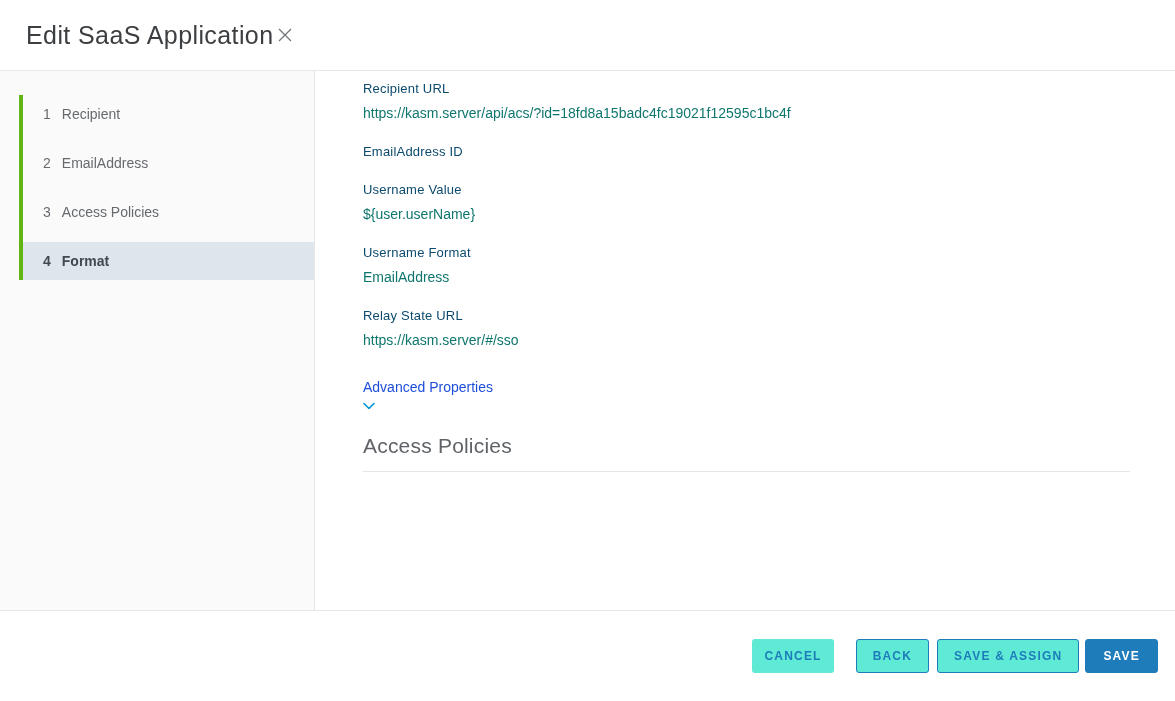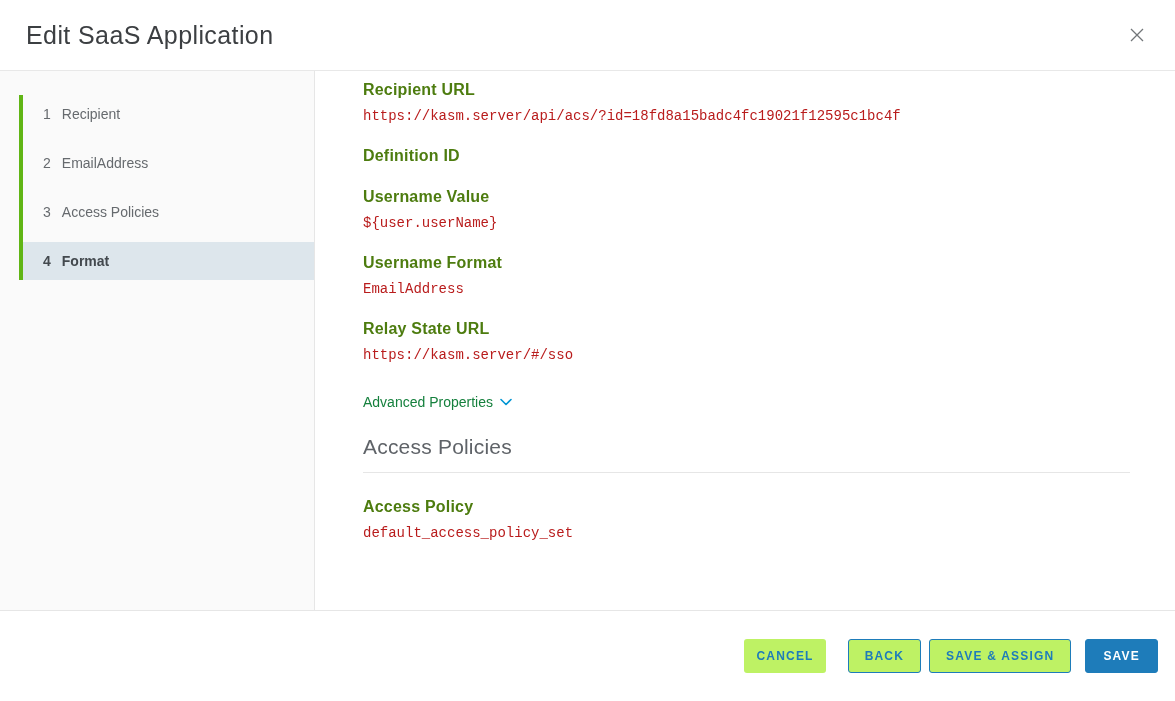--- a/index.html
+++ b/index.html
@@ -8,21 +8,21 @@
     font-family: "Liberation Sans", sans-serif;
     background: #ffffff;
     color: #454545;
     overflow: hidden;
   }
   .dialog { display: flex; flex-direction: column; width: 1175px; height: 701px; background: #fff; }
 
   
   .header {
     height: 71px; flex: 0 0 71px;
-    display: flex; align-items: center; justify-content: space-between;
+    display: flex; align-items: center; justify-content: flex-start;
     padding: 0 26px;
     border-bottom: 1px solid #e8e8e8;
     background: #fff;
   }
   .title {
     font-size: 25px; font-weight: 300; color: #3c3f42; letter-spacing: 0.4px;
   }
   .close-btn {
     width: 24px; height: 24px; display: flex; align-items: center; justify-content: center;
     cursor: pointer; color: #727679;
@@ -46,52 +46,52 @@
   }
   .step .num { margin-right: 11px; }
   .step.active {
     background: #dde6ec; color: #43494e; font-weight: 700;
   }
 
   
   .main { flex: 1 1 auto; padding: 10px 45px 0 48px; overflow: hidden; }
   .field { margin-bottom: 23px; }
   .field-label {
-    font-size: 16px; font-weight: 700; color: #4d7c0f; margin-bottom: 9px; letter-spacing: 0.2px;
+    font-size: 13px; font-weight: 400; color: #0c4a6e; margin-bottom: 9px; letter-spacing: 0.2px;
   }
-  .field-value { font-size: 14px; color: #b91c1c; font-family: Liberation Mono, monospace; }
+  .field-value { font-size: 14px; color: #0f766e; }
 
   .adv-link {
-    display: inline-flex; align-items: center; gap: 7px;
-    color: #15803d; font-size: 14px; cursor: pointer; margin-top: 8px;
+    display: inline-flex; gap: 7px;
+    color: #1d4ed8; font-size: 14px; cursor: pointer; margin-top: 8px; flex-direction: column;
   }
   .adv-link svg { display: block; }
 
   .section-heading {
     font-size: 21px; font-weight: 400; color: #5f6368; letter-spacing: 0.2px;
     margin-top: 24px; margin-bottom: 13px;
   }
   .section-divider { border: none; border-top: 1px solid #e6e6e6; margin: 0 0 25px 0; }
 
   
   .footer {
     height: 90px; flex: 0 0 90px;
     display: flex; align-items: center; justify-content: flex-end;
     padding-right: 17px; background: #fff;
   }
   .btn {
     height: 34px; border-radius: 3px;
     font-family: "Liberation Sans", sans-serif;
     font-size: 12px; font-weight: 600; letter-spacing: 1.2px;
-    padding: 0 16px; cursor: pointer; background: #bef264;
+    padding: 0 16px; cursor: pointer; background: #5eead4;
     display: inline-flex; align-items: center; justify-content: center;
   }
   .btn-flat { border: none; color: #1e7cba; margin-right: 14px; padding: 0 12px; }
   .btn-outline { border: 1px solid #1e7cba; color: #1e7cba; margin-left: 8px; }
-  .btn-solid { border: 1px solid #1e7cba; background: #1e7cba; color: #ffffff; margin-left: 14px; padding: 0 17px; }
+  .btn-solid { border: 1px solid #1e7cba; background: #1e7cba; color: #ffffff; margin-left: 6px; padding: 0 17px; }
 </style>
 </head>
 <body>
 
 <div class="dialog">
 
   <div class="header">
     <div class="title">Edit SaaS Application</div>
     <div class="close-btn">
       <svg width="16" height="16" viewBox="0 0 16 16">
@@ -124,21 +124,21 @@
     </div>
 
     <div class="main">
 
       <div class="field">
         <div class="field-label">Recipient URL</div>
         <div class="field-value">https://kasm.server/api/acs/?id=18fd8a15badc4fc19021f12595c1bc4f</div>
       </div>
 
       <div class="field">
-        <div class="field-label">Definition ID</div>
+        <div class="field-label">EmailAddress ID</div>
       </div>
 
       <div class="field">
         <div class="field-label">Username Value</div>
         <div class="field-value">${user.userName}</div>
       </div>
 
       <div class="field">
         <div class="field-label">Username Format</div>
         <div class="field-value">EmailAddress</div>
@@ -154,24 +154,20 @@
         <span>
           <svg width="12" height="8" viewBox="0 0 12 8">
             <path d="M1 1.5 L6 6.5 L11 1.5" stroke="#0095d3" stroke-width="1.6" fill="none" stroke-linecap="round" stroke-linejoin="round"></path>
           </svg>
         </span>
       </div>
 
       <div class="section-heading">Access Policies</div>
       <hr class="section-divider">
 
-      <div class="field">
-        <div class="field-label">Access Policy</div>
-        <div class="field-value">default_access_policy_set</div>
-      </div>
 
 
     </div>
   </div>
 
   <div class="footer">
     <button class="btn btn-flat">CANCEL</button>
     <button class="btn btn-outline">BACK</button>
     <button class="btn btn-outline">SAVE &amp; ASSIGN</button>
     <button class="btn btn-solid">SAVE</button>

